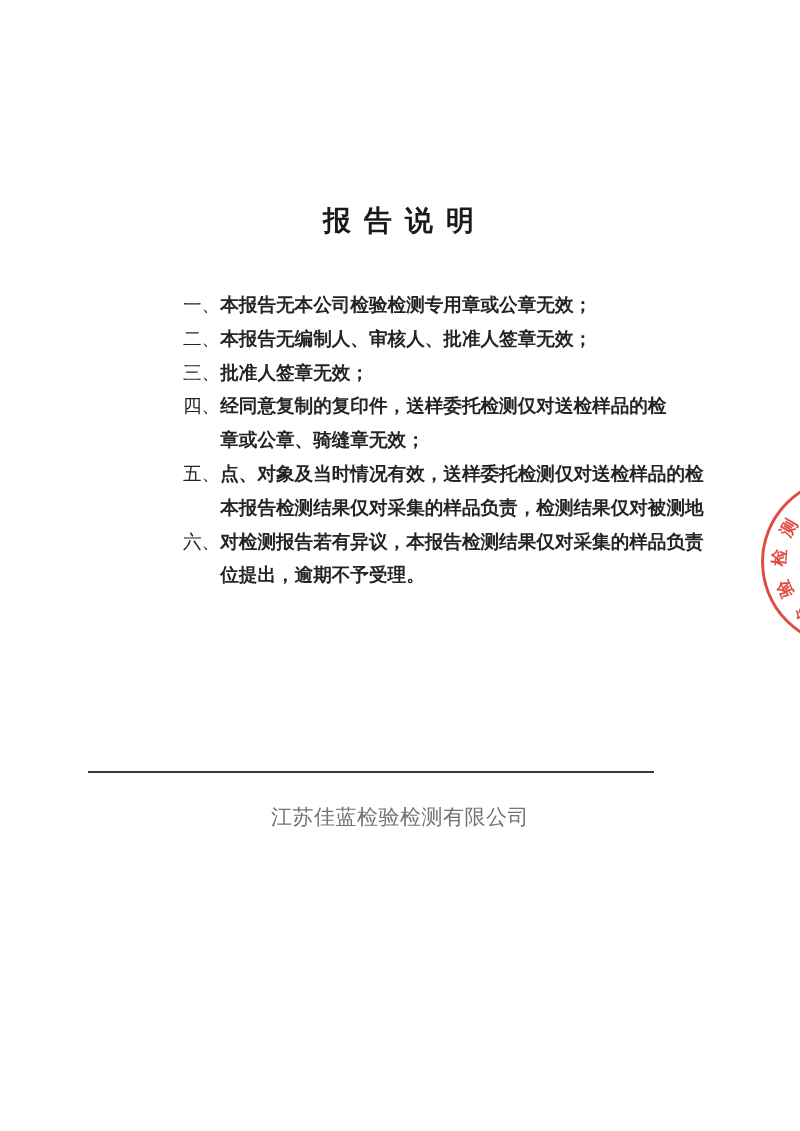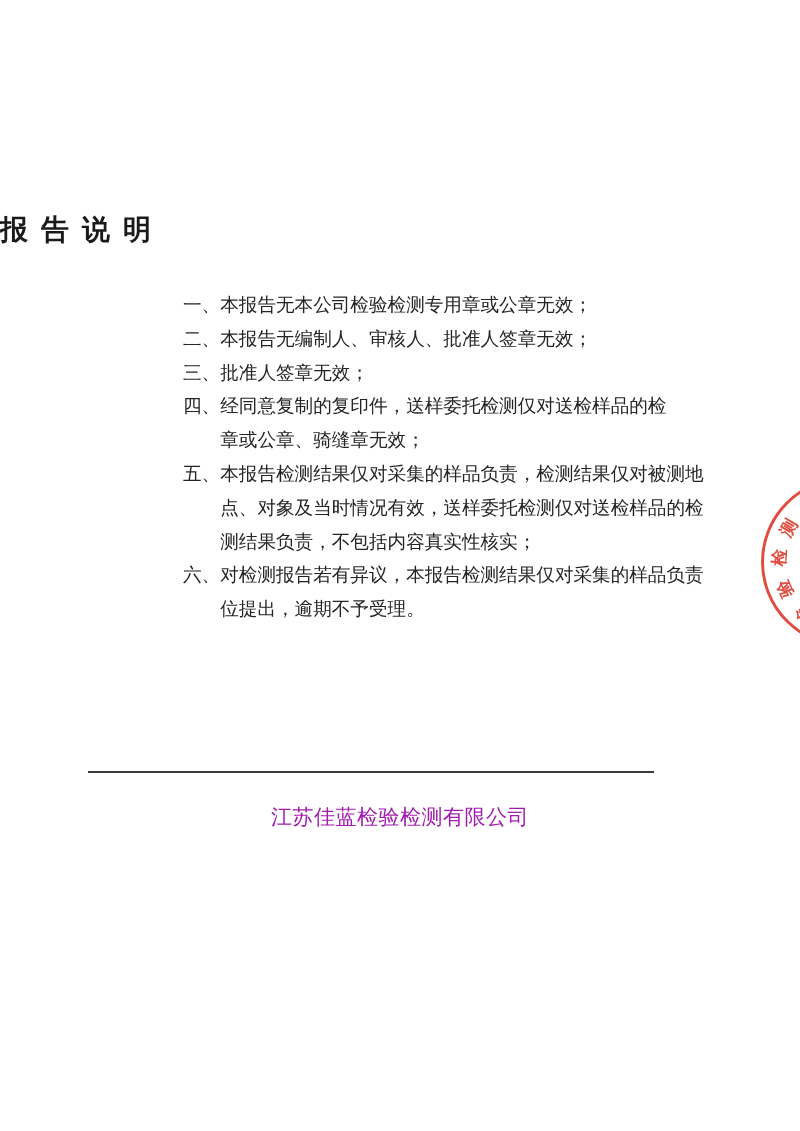--- a/index.html
+++ b/index.html
@@ -5,41 +5,41 @@
   html,body { margin:0; padding:0; background:#ffffff; }
   .page {
     position:relative;
     width:800px; height:1131px;
     background:#ffffff;
     overflow:hidden;
     font-family:"Liberation Serif","DejaVu Serif",serif;
     color:#212121;
   }
   .title {
-    position:absolute; top:216px; left:0; width:800px;
-    margin:0; text-align:left;
+    position:absolute; top:207px; left:0; width:800px;
+    margin:0; text-align:center;
     font-size:28px; font-weight:bold; line-height:1;
     letter-spacing:3px; color:#1a1a1a;
     white-space:pre;
   }
   .notes {
     position:absolute; left:183px; top:288px; width:530px;
     font-size:18.6px; line-height:33.8px; color:#242424;
   }
   .note-item { display:flex; align-items:flex-start; }
   .note-num { flex:none; white-space:nowrap; }
   .note-lines { flex:1; min-width:0; }
-  .note-line { white-space:nowrap; }
+  .note-line { white-space:nowrap;font-weight:bold; }
   .rule {
     position:absolute; left:88px; top:771px;
     width:566px; height:2px; background:#3a3a3a;
   }
   .company {
     position:absolute; top:803px; left:0; width:800px;
-    text-align:center; font-size:21px; color:#a21caf;
+    text-align:center; font-size:21px; color:#737373;
     letter-spacing:0.5px;
   }
   .stamp {
     position:absolute; left:761px; top:477px;
     width:170px; height:170px;
     border-radius:50%;
     border:3px solid #dd3a2c;
     box-sizing:border-box;
     opacity:0.9;
   }
@@ -80,23 +80,22 @@
       <div class="note-item">
         <div class="note-num">四、</div>
         <div class="note-lines">
           <div class="note-line">经同意复制的复印件，送样委托检测仅对送检样品的检</div>
           <div class="note-line">章或公章、骑缝章无效；</div>
         </div>
       </div>
       <div class="note-item">
         <div class="note-num">五、</div>
         <div class="note-lines">
+          <div class="note-line">点、对象及当时情况有效，送样委托检测仅对送检样品的检</div>
           <div class="note-line">本报告检测结果仅对采集的样品负责，检测结果仅对被测地</div>
-          <div class="note-line">点、对象及当时情况有效，送样委托检测仅对送检样品的检</div>
-          <div class="note-line">测结果负责，不包括内容真实性核实；</div>
         </div>
       </div>
       <div class="note-item">
         <div class="note-num">六、</div>
         <div class="note-lines">
           <div class="note-line">对检测报告若有异议，本报告检测结果仅对采集的样品负责</div>
           <div class="note-line">位提出，逾期不予受理。</div>
         </div>
       </div>
     </div>

